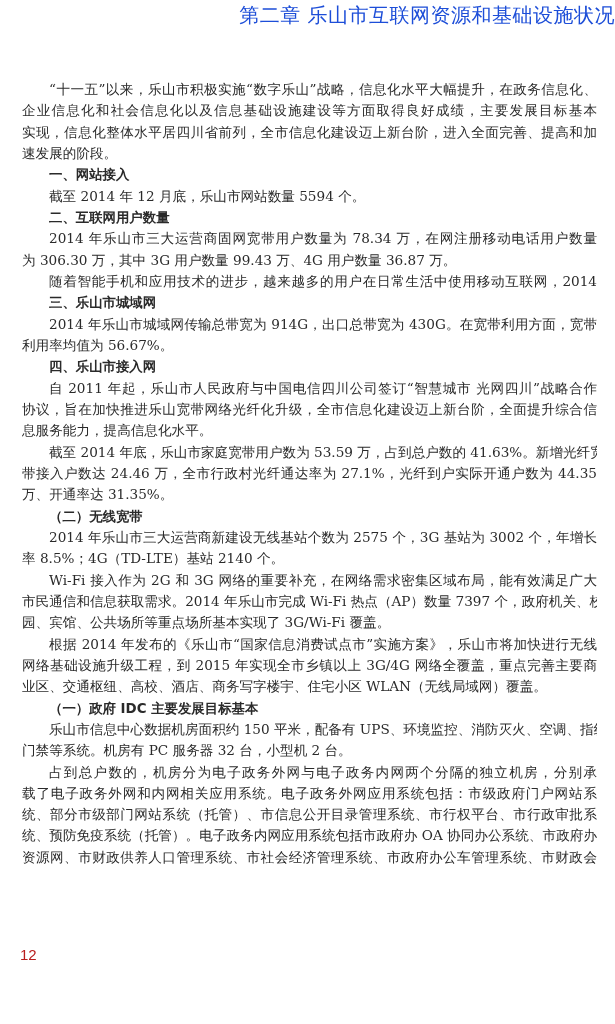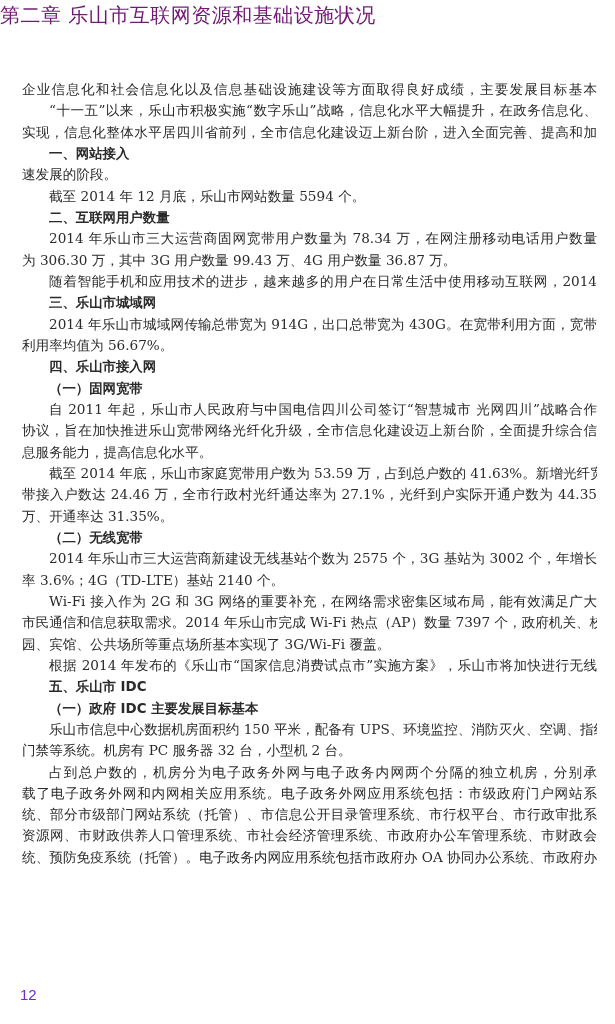--- a/index.html
+++ b/index.html
@@ -1,68 +1,68 @@
 <!DOCTYPE html>
 <html><head>
 <meta charset="utf-8">
 <style>
   html, body { margin: 0; padding: 0; background: #ffffff; }
   body { width: 615px; height: 1024px; position: relative; overflow: hidden;
          font-family: "DejaVu Serif", "Liberation Serif", serif; color: #2a2a2a; }
-  .title { position: absolute; top: 2px; left: 0; width: 615px; text-align: left;
+  .title { position: absolute; top: 2px; left: 0; width: 615px; text-align: right;
            font-family: "DejaVu Sans", "Liberation Sans", sans-serif; font-size: 20px;
-           letter-spacing: 0.5px; color: #701a75; line-height: 26px; }
+           letter-spacing: 0.5px; color: #1d4ed8; line-height: 26px; }
   .body { position: absolute; left: 22px; top: 79px; width: 575px; }
   .line { height: 21.33px; line-height: 21.33px; font-size: 13.6px; white-space: nowrap;
           text-align: justify; text-align-last: justify; overflow: hidden; }
   .line.last { text-align-last: left; }
   .line.indent { padding-left: 27px; }
   .line.heading { padding-left: 27px; text-align-last: left;
                   font-family: "DejaVu Sans", "Liberation Sans", sans-serif; font-weight: bold; font-size: 13.4px; }
-  .page-num { position: absolute; left: 20px; top: 986px; font-family: "Liberation Sans", "DejaVu Sans", sans-serif;
-              font-size: 15px; color: #6d28d9; }
+  .page-num { position: absolute; left: 20px; top: 946px; font-family: "Liberation Sans", "DejaVu Sans", sans-serif;
+              font-size: 15px; color: #b91c1c; }
 </style>
 </head>
 <body>
 
 <div class="title">第二章  乐山市互联网资源和基础设施状况</div>
 
 <div class="body" id="body">
+    <div class="line indent">“十一五”以来，乐山市积极实施“数字乐山”战略，信息化水平大幅提升，在政务信息化、</div>
     <div class="line">企业信息化和社会信息化以及信息基础设施建设等方面取得良好成绩，主要发展目标基本</div>
-    <div class="line indent">“十一五”以来，乐山市积极实施“数字乐山”战略，信息化水平大幅提升，在政务信息化、</div>
     <div class="line">实现，信息化整体水平居四川省前列，全市信息化建设迈上新台阶，进入全面完善、提高和加</div>
+    <div class="line last">速发展的阶段。</div>
     <div class="line heading">一、网站接入</div>
-    <div class="line last">速发展的阶段。</div>
     <div class="line indent last">截至 2014 年 12 月底，乐山市网站数量 5594 个。</div>
     <div class="line heading">二、互联网用户数量</div>
     <div class="line indent">2014 年乐山市三大运营商固网宽带用户数量为 78.34 万，在网注册移动电话用户数量</div>
     <div class="line last">为 306.30 万，其中 3G 用户数量 99.43 万、4G 用户数量 36.87 万。</div>
     <div class="line indent">随着智能手机和应用技术的进步，越来越多的用户在日常生活中使用移动互联网，2014</div>
     <div class="line heading">三、乐山市城域网</div>
     <div class="line indent">2014 年乐山市城域网传输总带宽为 914G，出口总带宽为 430G。在宽带利用方面，宽带</div>
     <div class="line last">利用率均值为 56.67%。</div>
     <div class="line heading">四、乐山市接入网</div>
-    <div class="line heading">（一）固网宽带</div>
     <div class="line indent">自 2011 年起，乐山市人民政府与中国电信四川公司签订“智慧城市 光网四川”战略合作</div>
     <div class="line">协议，旨在加快推进乐山宽带网络光纤化升级，全市信息化建设迈上新台阶，全面提升综合信</div>
     <div class="line last">息服务能力，提高信息化水平。</div>
     <div class="line indent">截至 2014 年底，乐山市家庭宽带用户数为 53.59 万，占到总户数的 41.63%。新增光纤宽</div>
     <div class="line">带接入户数达 24.46 万，全市行政村光纤通达率为 27.1%，光纤到户实际开通户数为 44.35</div>
     <div class="line last">万、开通率达 31.35%。</div>
     <div class="line heading">（二）无线宽带</div>
     <div class="line indent">2014 年乐山市三大运营商新建设无线基站个数为 2575 个，3G 基站为 3002 个，年增长</div>
-    <div class="line last">率 3.6%；4G（TD-LTE）基站 2140 个。</div>
+    <div class="line last">率 8.5%；4G（TD-LTE）基站 2140 个。</div>
     <div class="line indent">Wi-Fi 接入作为 2G 和 3G 网络的重要补充，在网络需求密集区域布局，能有效满足广大</div>
     <div class="line">市民通信和信息获取需求。2014 年乐山市完成 Wi-Fi 热点（AP）数量 7397 个，政府机关、校</div>
     <div class="line last">园、宾馆、公共场所等重点场所基本实现了 3G/Wi-Fi 覆盖。</div>
     <div class="line indent">根据 2014 年发布的《乐山市“国家信息消费试点市”实施方案》，乐山市将加快进行无线</div>
-    <div class="line heading">五、乐山市 IDC</div>
+    <div class="line">网络基础设施升级工程，到 2015 年实现全市乡镇以上 3G/4G 网络全覆盖，重点完善主要商</div>
+    <div class="line last">业区、交通枢纽、高校、酒店、商务写字楼宇、住宅小区 WLAN（无线局域网）覆盖。</div>
     <div class="line heading">（一）政府 IDC 主要发展目标基本</div>
     <div class="line indent">乐山市信息中心数据机房面积约 150 平米，配备有 UPS、环境监控、消防灭火、空调、指纹</div>
     <div class="line last">门禁等系统。机房有 PC 服务器 32 台，小型机 2 台。</div>
     <div class="line indent">占到总户数的，机房分为电子政务外网与电子政务内网两个分隔的独立机房，分别承</div>
     <div class="line">载了电子政务外网和内网相关应用系统。电子政务外网应用系统包括：市级政府门户网站系</div>
     <div class="line">统、部分市级部门网站系统（托管）、市信息公开目录管理系统、市行权平台、市行政审批系</div>
+    <div class="line">统、预防免疫系统（托管）。电子政务内网应用系统包括市政府办 OA 协同办公系统、市政府办</div>
     <div class="line">资源网、市财政供养人口管理系统、市社会经济管理系统、市政府办公车管理系统、市财政会</div>
-    <div class="line">统、预防免疫系统（托管）。电子政务内网应用系统包括市政府办 OA 协同办公系统、市政府办</div>
   </div>
 
 <div class="page-num">12</div>
 
 </body></html>

